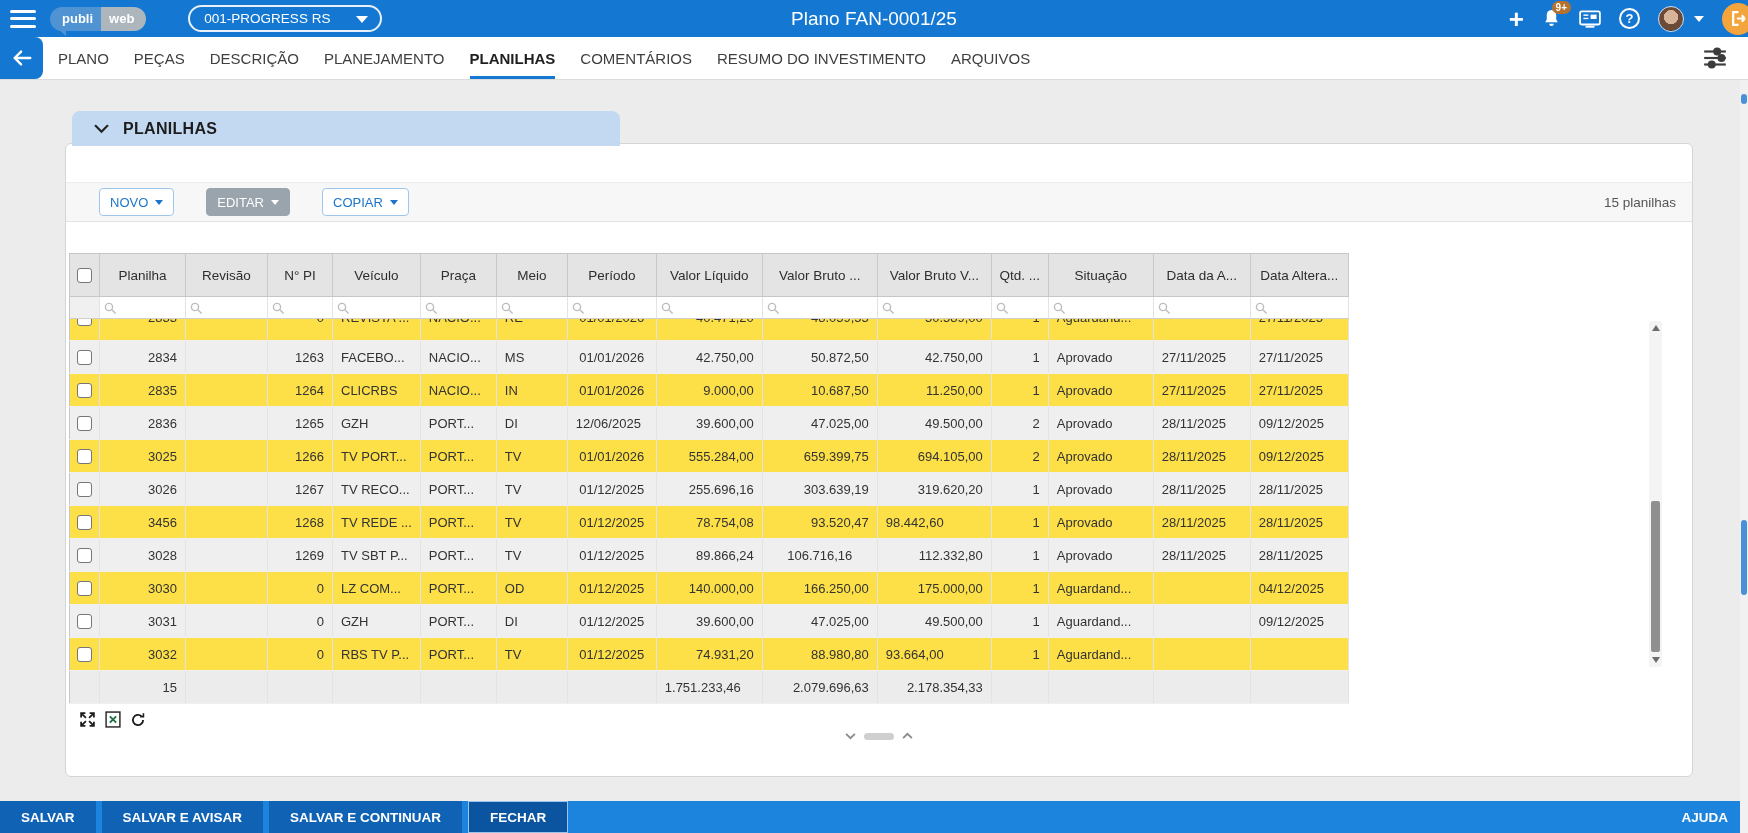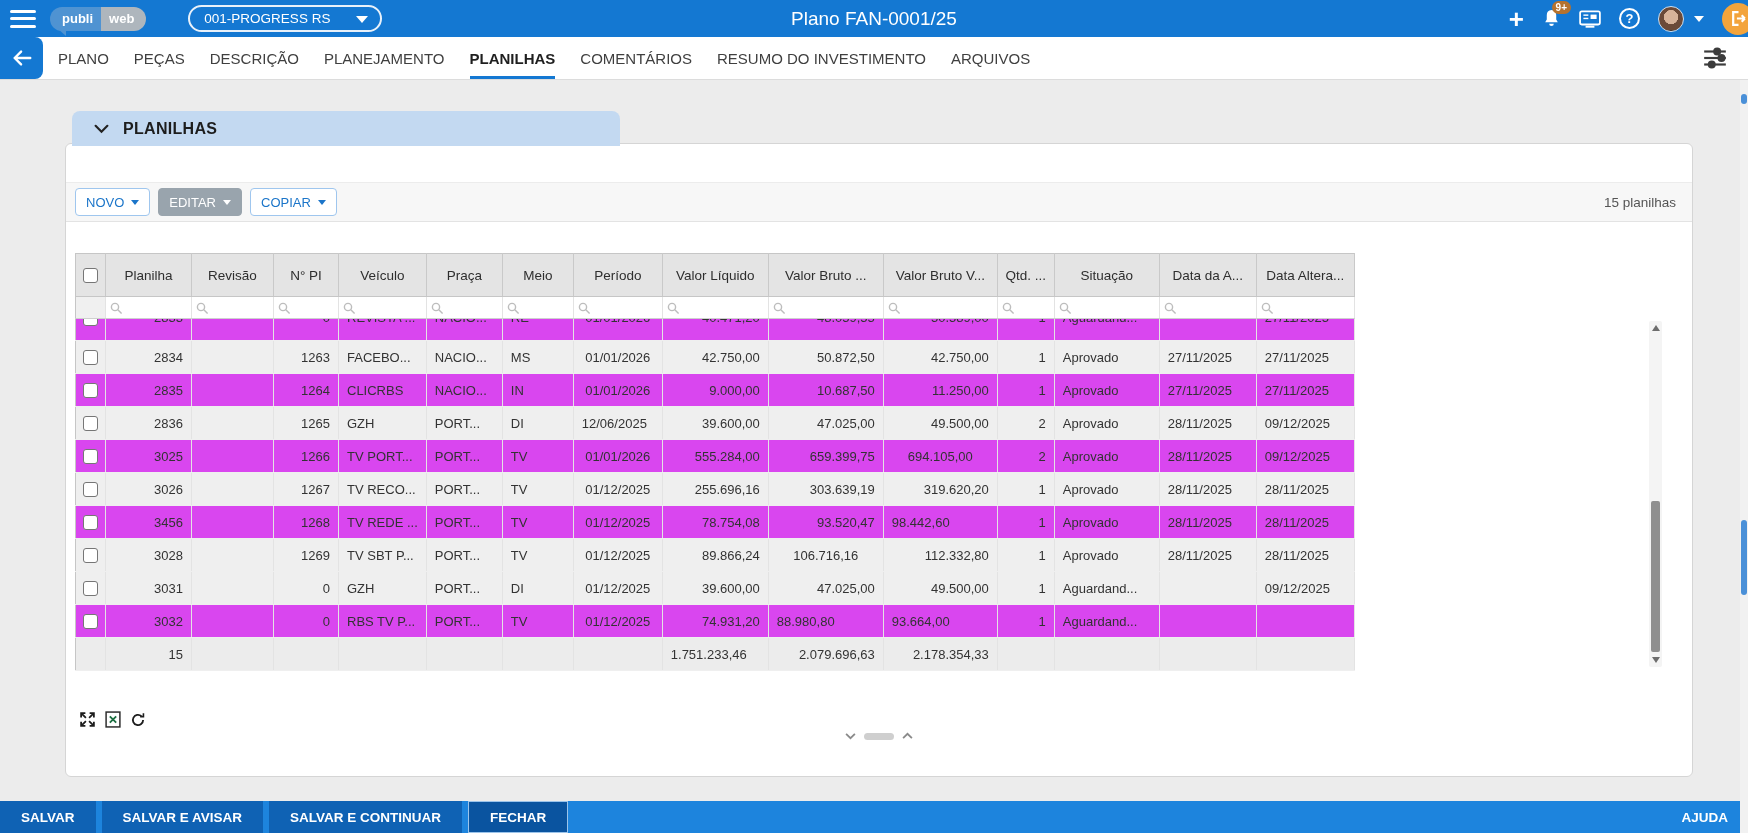--- a/index.html
+++ b/index.html
@@ -35,27 +35,27 @@
   .nav-filter { margin-left:auto; display:flex; align-items:center; padding-right:20px; cursor:pointer; }
 
   
   .content { position:absolute; top:80px; left:0; width:1748px; height:753px; background:#ececec; }
   .section-header { position:absolute; left:72px; top:31px; width:548px; height:35px; background:#c3d9f1; border-radius:8px 8px 0 0; display:flex; align-items:center; padding-left:22px; gap:14px; z-index:5; cursor:pointer; }
   .section-header .title { font-size:16px; font-weight:bold; color:#1d1d1d; letter-spacing:.3px; }
   .card { position:absolute; left:65px; top:63px; width:1628px; height:634px; background:#fff; border:1px solid #d5d5d5; border-radius:6px; z-index:4; }
 
   
   .toolbar { position:absolute; left:0; top:38px; width:100%; height:40px; background:#f7f7f7; border-top:1px solid #ececec; border-bottom:1px solid #e3e3e3; display:flex; align-items:center; padding-left:9px; gap:8px; }
-  .tbtn { height:28px; border:1px solid #9fc6ee; border-radius:4px; background:#fff; color:#1b75c9; font-size:13px; display:flex; align-items:center; padding:0 10px; cursor:pointer; white-space:nowrap; font-family:"Liberation Sans",sans-serif; }
+  .tbtn { height:28px; border:1px solid #9fc6ee; border-radius:4px; background:#fff; color:#1b75c9; font-size:13px; display:flex; align-items:center; padding:0 10px; cursor:pointer; white-space:nowrap; font-family:"Liberation Sans",sans-serif;margin-left:24px; }
   .tbtn .caret { display:inline-block; width:0; height:0; border-left:4px solid transparent; border-right:4px solid transparent; border-top:5px solid currentColor; margin-left:7px; }
   .tbtn.disabled { background:#99a4ad; border-color:#99a4ad; color:#fff; }
   .count-label { margin-left:auto; padding-right:16px; color:#555; font-size:13.5px; }
 
   
-  .grid { position:absolute; left:9px; top:109px; border-collapse:collapse; table-layout:fixed; font-size:13px; color:#333; background:#d946ef; border:1px solid #c6c6c6; }
+  .grid { position:absolute; left:3px; top:109px; border-collapse:collapse; table-layout:fixed; font-size:13px; color:#333; background:#fde047; border:1px solid #c6c6c6; }
   .grid th { background:#e4e4e4; border-right:1px solid #c9c9c9; border-bottom:1px solid #c6c6c6; font-weight:normal; height:43px; text-align:center; overflow:hidden; white-space:nowrap; padding:0 4px; font-size:13.5px; color:#2e2e2e; }
   .grid td { border-right:1px solid #e3e3e3; border-bottom:1px solid #efefef; padding:0 8px; white-space:nowrap; overflow:hidden; height:33px; }
   .grid tr.filter td { height:22px; border-bottom:1px solid #cfcfcf; padding:2px 4px; background:#fff; vertical-align:middle; }
   .grid tr.filter td.chk { background:#f0f0f0; }
   .grid tr.stripe td { background:#efefef; }
   .grid td.chk { text-align:center; padding:0; }
   .grid tr.totals td { background:#ececec; border-top:1px solid #c6c6c6; height:33px; font-size:13px; }
   .cb { display:inline-block; width:15px; height:15px; border:1.5px solid #767676; border-radius:3px; background:#fff; vertical-align:middle; cursor:pointer; }
   .clipbox { height:21px; overflow:hidden; }
   .clipbox .clipin { margin-top:-9px; }
@@ -426,21 +426,21 @@
             <td class="chk"><span class="cb"></span></td>
             <td style="text-align:right">3025</td>
             <td style="text-align:right"></td>
             <td style="text-align:right">1266</td>
             <td style="text-align:left">TV PORT...</td>
             <td style="text-align:left">PORT...</td>
             <td style="text-align:left">TV</td>
             <td style="text-align:center">01/01/2026</td>
             <td style="text-align:right">555.284,00</td>
             <td style="text-align:right">659.399,75</td>
-            <td style="text-align:center">694.105,00</td>
+            <td style="text-align:right">694.105,00</td>
             <td style="text-align:right">2</td>
             <td style="text-align:left">Aprovado</td>
             <td style="text-align:left">28/11/2025</td>
             <td style="text-align:left">09/12/2025</td>
           </tr>
           <tr class="stripe ">
             <td class="chk"><span class="cb"></span></td>
             <td style="text-align:right">3026</td>
             <td style="text-align:right"></td>
             <td style="text-align:right">1267</td>
@@ -483,20 +483,37 @@
             <td style="text-align:left">TV</td>
             <td style="text-align:center">01/12/2025</td>
             <td style="text-align:right">89.866,24</td>
             <td style="text-align:center">106.716,16</td>
             <td style="text-align:right">112.332,80</td>
             <td style="text-align:right">1</td>
             <td style="text-align:left">Aprovado</td>
             <td style="text-align:left">28/11/2025</td>
             <td style="text-align:left">28/11/2025</td>
           </tr>
+          <tr class="">
+            <td class="chk"><span class="cb"></span></td>
+            <td style="text-align:right">3030</td>
+            <td style="text-align:right"></td>
+            <td style="text-align:right">0</td>
+            <td style="text-align:left">LZ COM...</td>
+            <td style="text-align:left">PORT...</td>
+            <td style="text-align:left">OD</td>
+            <td style="text-align:center">01/12/2025</td>
+            <td style="text-align:right">140.000,00</td>
+            <td style="text-align:right">166.250,00</td>
+            <td style="text-align:right">175.000,00</td>
+            <td style="text-align:right">1</td>
+            <td style="text-align:left">Aguardand...</td>
+            <td style="text-align:left"></td>
+            <td style="text-align:left">04/12/2025</td>
+          </tr>
           <tr class="stripe ">
             <td class="chk"><span class="cb"></span></td>
             <td style="text-align:right">3031</td>
             <td style="text-align:right"></td>
             <td style="text-align:right">0</td>
             <td style="text-align:left">GZH</td>
             <td style="text-align:left">PORT...</td>
             <td style="text-align:left">DI</td>
             <td style="text-align:center">01/12/2025</td>
             <td style="text-align:right">39.600,00</td>
@@ -510,21 +527,21 @@
           <tr class="">
             <td class="chk"><span class="cb"></span></td>
             <td style="text-align:right">3032</td>
             <td style="text-align:right"></td>
             <td style="text-align:right">0</td>
             <td style="text-align:left">RBS TV P...</td>
             <td style="text-align:left">PORT...</td>
             <td style="text-align:left">TV</td>
             <td style="text-align:center">01/12/2025</td>
             <td style="text-align:right">74.931,20</td>
-            <td style="text-align:left">88.980,80</td>
+            <td style="text-align:right">88.980,80</td>
             <td style="text-align:left">93.664,00</td>
             <td style="text-align:right">1</td>
             <td style="text-align:left">Aguardand...</td>
             <td style="text-align:left"></td>
             <td style="text-align:left"></td>
           </tr>
         </tbody>
       <tfoot>
         <tr class="totals" id="grid-footer-row">
             <td class="chk"></td>

